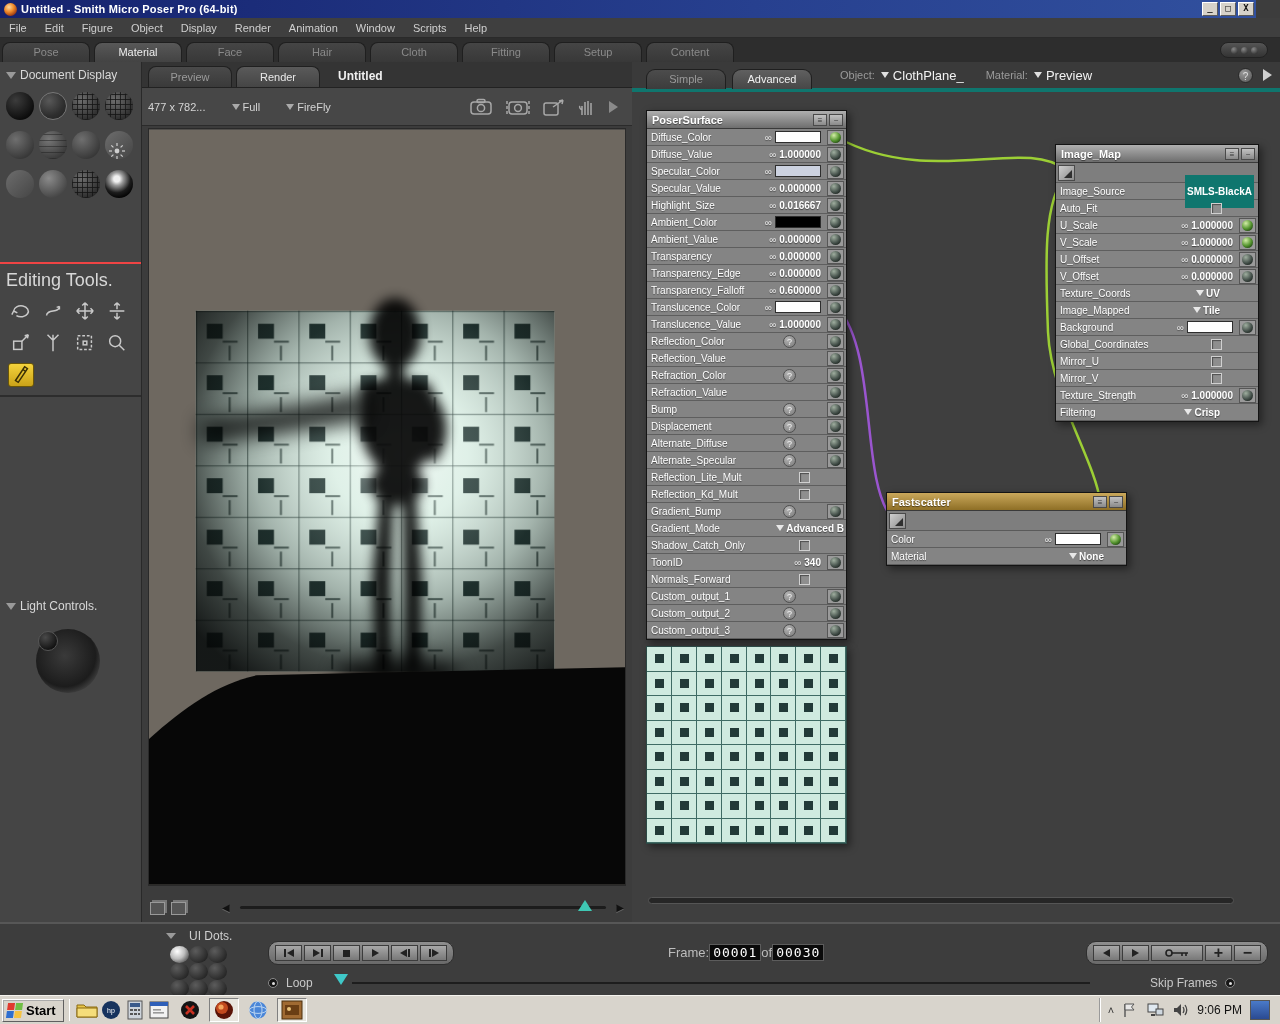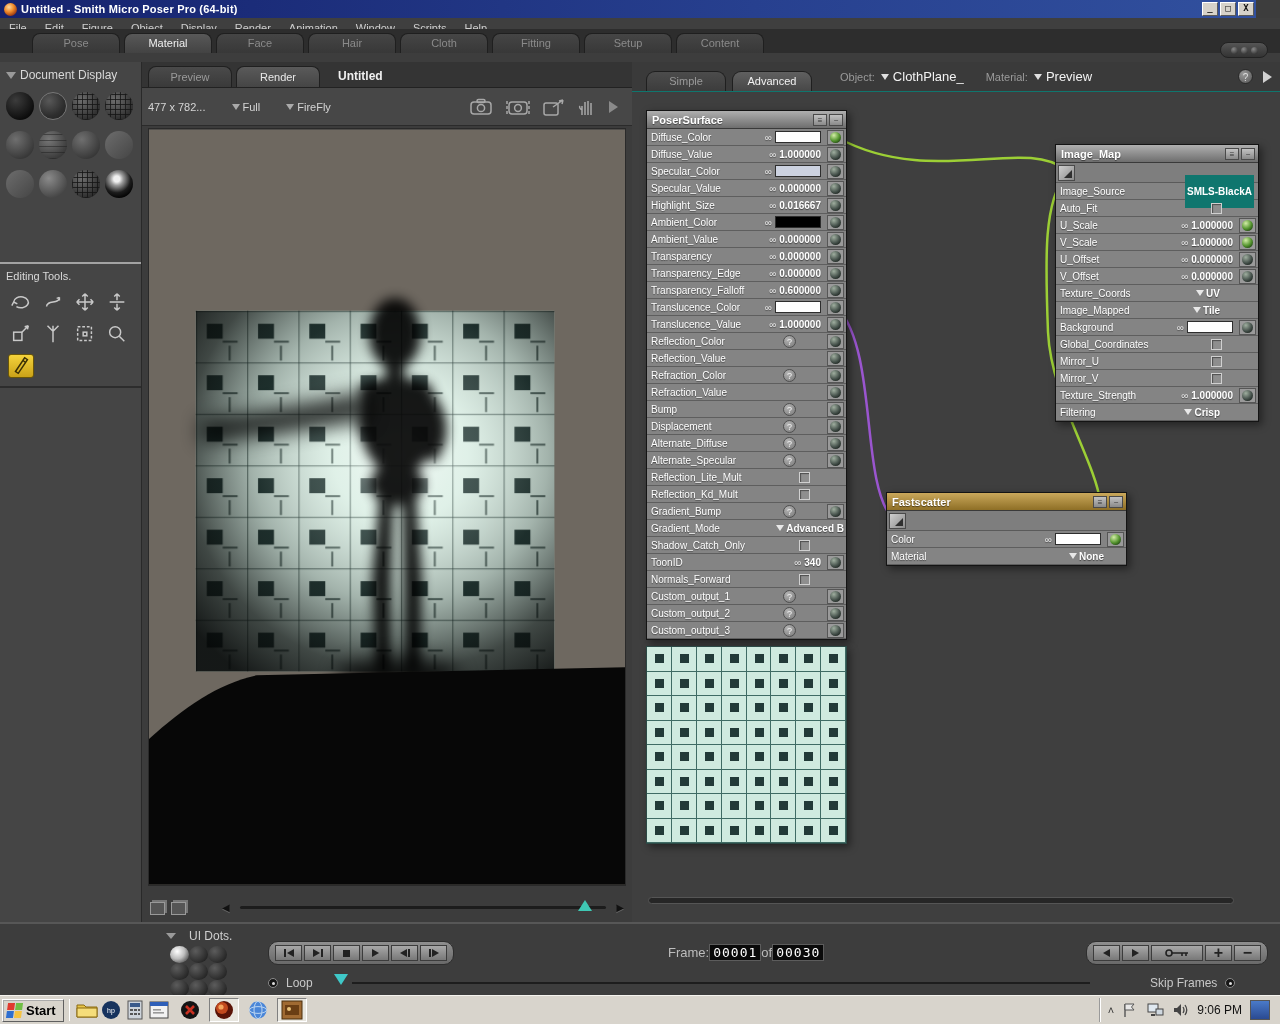--- a/index.html
+++ b/index.html
@@ -17,22 +17,22 @@
   .winbtn { width:16px; height:14px; background:#d6d2ca; border:1px solid;
     border-color:#fff #5a5a5a #5a5a5a #fff; font-size:9px; line-height:11px; text-align:center;
     color:#111; font-weight:bold; font-family:"DejaVu Sans Mono",monospace; }
 
   
   #menubar { position:absolute; left:0; top:18px; width:1280px; height:20px;
     background:#3f3f3f; border-bottom:1px solid #2a2a2a; display:flex; align-items:center; }
   .menuitem { color:#cfcfcf; font-size:11px; padding:0 9px; }
 
   
-  #roomtabs { position:absolute; left:0; top:29px; width:1280px; height:24px;
-    background:#2d2d2d; display:flex; align-items:flex-end; padding-left:32px; }
+  #roomtabs { position:absolute; left:0; top:38px; width:1280px; height:24px;
+    background:#2d2d2d; display:flex; align-items:flex-end; padding-left:2px; }
   .roomtab { width:88px; height:20px; margin-right:4px; border-radius:8px 8px 0 0;
     background:linear-gradient(#454545,#383838); border:1px solid #1f1f1f; border-bottom:none;
     color:#8a8a8a; font-size:11px; text-align:center; line-height:19px; }
   .roomtab.active { background:linear-gradient(#585858,#434343); color:#efefef; }
   #tabornament { position:absolute; right:12px; top:42px; width:48px; height:16px; border-radius:8px;
     background:linear-gradient(#555,#333); border:1px solid #222; display:flex; align-items:center; justify-content:center; gap:3px; }
   #tabornament i { width:7px; height:7px; border-radius:50%; background:radial-gradient(circle at 35% 30%,#888,#222); }
 
   
   #main { position:absolute; left:0; top:62px; width:1280px; height:860px; background:#3d3d3d; }
@@ -50,21 +50,21 @@
       repeating-linear-gradient(0deg,rgba(20,20,20,.8) 0 1px,transparent 1px 5px),
       repeating-linear-gradient(90deg,rgba(20,20,20,.8) 0 1px,transparent 1px 5px),
       radial-gradient(circle at 35% 30%,#6e6e6e,#282828 80%); }
   .sp5,.sp6,.sp7 { background:radial-gradient(circle at 35% 30%,#6f6f6f,#383838 75%); }
   .sp6 { background:
       repeating-linear-gradient(0deg,rgba(30,30,30,.5) 0 1px,transparent 1px 6px),
       radial-gradient(circle at 35% 30%,#777,#3a3a3a 75%); }
   .sp8,.sp9 { background:linear-gradient(135deg,#6d6d6d,#454545); }
   .sp10 { background:radial-gradient(circle at 35% 30%,#8a8a8a,#454545 75%); }
   .sp12 { background:radial-gradient(circle at 42% 32%,#f0f0f0 0 12%,#9a9a9a 26%,#1c1c1c 55%,#000 80%); }
-  #sec-docdisplay { border-bottom:2px solid #a3a3a3; padding-bottom:64px; }
+  #sec-docdisplay { border-bottom:2px solid #ef4444; padding-bottom:64px; }
   #sec-tools { border-bottom:2px solid #2d2d2d; padding-bottom:8px; }
   #toolsgrid { display:grid; grid-template-columns:repeat(4,26px); gap:8px 6px; padding:6px 0 0 8px; }
   .toolico { width:26px; height:24px; display:flex; align-items:center; justify-content:center; }
   .toolico svg { stroke:#c9c9c9; fill:none; stroke-width:1.6; }
   .toolico.activetool { background:linear-gradient(#f5d33c,#caa218); border:1px solid #6a5608; border-radius:3px; }
   .toolico.activetool svg { stroke:#3a2f05; }
   #lightctl-sphere { position:relative; margin:14px 0 0 36px; width:64px; height:64px; border-radius:50%;
     background:radial-gradient(circle at 45% 42%,#3a3a3a,#1c1c1c 60%,rgba(28,28,28,0) 78%); }
   #lightctl-sphere::before { content:""; position:absolute; left:2px; top:2px; width:18px; height:18px; border-radius:50%;
     background:radial-gradient(circle at 35% 30%,#4a4a4a,#111 75%); border:1px solid #555; }
@@ -86,21 +86,21 @@
   #viewframe svg { display:block; border:1px solid #2a2a2a; }
   #viewbottom { height:29px; display:flex; align-items:center; padding:0 8px; gap:6px; }
   .stackico { width:15px; height:13px; border:1px solid #999; background:#555; box-shadow:2px -2px 0 #777; margin-top:2px; }
   .sliderline { flex:1; height:3px; background:#1c1c1c; border-radius:2px; position:relative; margin:0 4px; }
   #slider-thumb { position:absolute; right:14px; top:-6px; width:0; height:0;
     border-left:7px solid transparent; border-right:7px solid transparent; border-bottom:11px solid #3fc8b4; }
   .arrowglyph { color:#111; font-size:10px; text-shadow:0 1px 0 #666; }
 
   
   #rightpanel { position:absolute; left:632px; top:0; width:648px; height:860px; background:#3f3f3f; }
-  #mat-header { height:30px; display:flex; align-items:center; background:#3a3a3a; border-bottom:1px solid #0f766e; padding-left:14px; }
+  #mat-header { height:30px; display:flex; align-items:center; background:#3a3a3a; border-bottom:4px solid #0f766e; padding-left:14px; }
   .mattab { width:80px; height:20px; border-radius:9px 9px 0 0; margin-top:8px; background:linear-gradient(#4c4c4c,#3c3c3c);
     border:1px solid #1f1f1f; border-bottom:none; color:#9a9a9a; font-size:11px; text-align:center; line-height:19px; margin-right:6px; }
   .mattab.active { background:linear-gradient(#606060,#474747); color:#f2f2f2; }
   .hdrlabel { color:#9a9a9a; font-size:11px; margin-left:22px; }
   .hdrvalue { color:#f2f2f2; font-size:13px; margin-left:6px; display:flex; align-items:center; gap:4px; }
   #help-btn { margin-left:auto; margin-right:10px; width:15px; height:15px; border-radius:50%; background:radial-gradient(circle at 35% 30%,#9a9a9a,#555);
     color:#ddd; font-size:10px; text-align:center; line-height:15px; border:1px solid #2a2a2a; }
   .tri-r { width:0; height:0; border-top:6px solid transparent; border-bottom:6px solid transparent; border-left:9px solid #d0d0d0; margin-right:8px; }
   #nodecanvas { position:absolute; left:0; top:30px; width:648px; height:813px; overflow:hidden; }
   #wires { position:absolute; left:0; top:0; }
@@ -251,21 +251,21 @@
           <div class="sph sp6"></div>
           <div class="sph sp7"></div>
           <div class="sph sp8"></div>
           <div class="sph sp9"></div>
           <div class="sph sp10"></div>
           <div class="sph sp11"></div>
           <div class="sph sp12"></div>
         </div>
     </div>
     <div id="sec-tools">
-      <div class="side-hd" style="font-size:11px;text-align:center;">
+      <div class="side-hd" style="font-size:18px;text-align:center;">
           <span>Editing Tools.</span>
         </div>
       <div id="toolsgrid">
           <div class="toolico">
             <svg width="22" height="22" viewBox="0 0 24 24">
               <path d="M4,12 a8,6 0 1,1 3,5"></path>
               <path d="M4,12 l-2,4 M4,12 l4,2"></path>
             </svg>
           </div>
           <div class="toolico">
@@ -306,20 +306,40 @@
               <circle cx="10" cy="10" r="6"></circle>
               <path d="M14.5,14.5 L20,20"></path>
             </svg>
           </div>
           <div class="toolico activetool">
             <svg width="22" height="22" viewBox="0 0 24 24">
               <path d="M6,18 L14,6 l3,2 L9,20 z M14,6 l2,-3 3,2 -2,3"></path>
             </svg>
           </div>
         </div>
+    </div>
+    <div id="sec-light" style="margin-top:196px;">
+      <div class="side-hd">
+          <span class="tri-dn"></span>
+        <span>Light Controls.</span>
+        </div>
+      <div id="lightctl-sphere"></div>
+      <svg id="lightdot" width="18" height="18" viewBox="0 0 18 18">
+        <circle cx="9" cy="9" r="2.4" fill="#cfcfcf"></circle>
+        <g stroke="#cfcfcf" stroke-width="1.2">
+          <line x1="9" y1="1" x2="9" y2="4"></line>
+            <line x1="9" y1="14" x2="9" y2="17"></line>
+          <line x1="1" y1="9" x2="4" y2="9"></line>
+            <line x1="14" y1="9" x2="17" y2="9"></line>
+          <line x1="3.3" y1="3.3" x2="5.4" y2="5.4"></line>
+            <line x1="12.6" y1="12.6" x2="14.7" y2="14.7"></line>
+          <line x1="3.3" y1="14.7" x2="5.4" y2="12.6"></line>
+            <line x1="12.6" y1="5.4" x2="14.7" y2="3.3"></line>
+        </g>
+        </svg>
     </div>
   </div>
 
   <div id="center">
     <div id="doctabs">
       <div class="doctab">Preview</div>
       <div class="doctab active">Render</div>
       <div id="doc-title">Untitled</div>
     </div>
     <div id="viewtoolbar">

